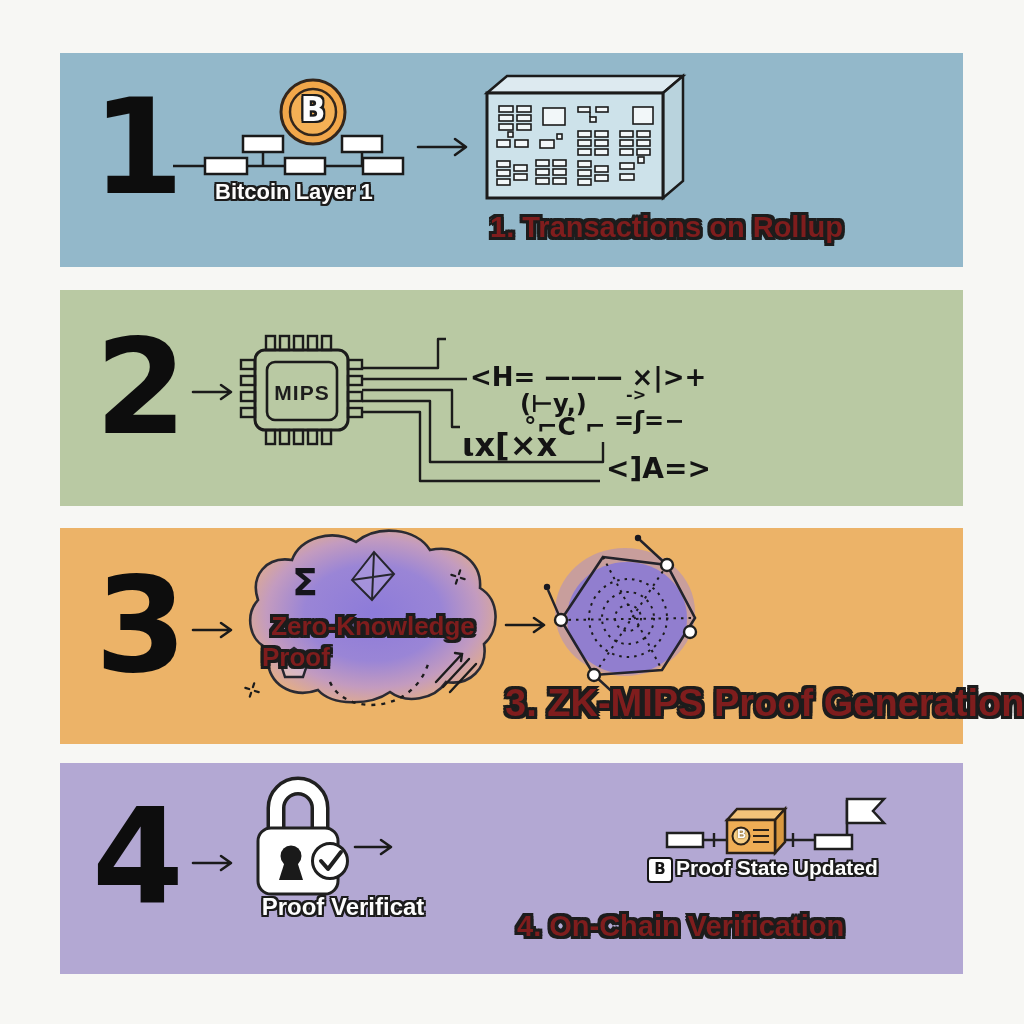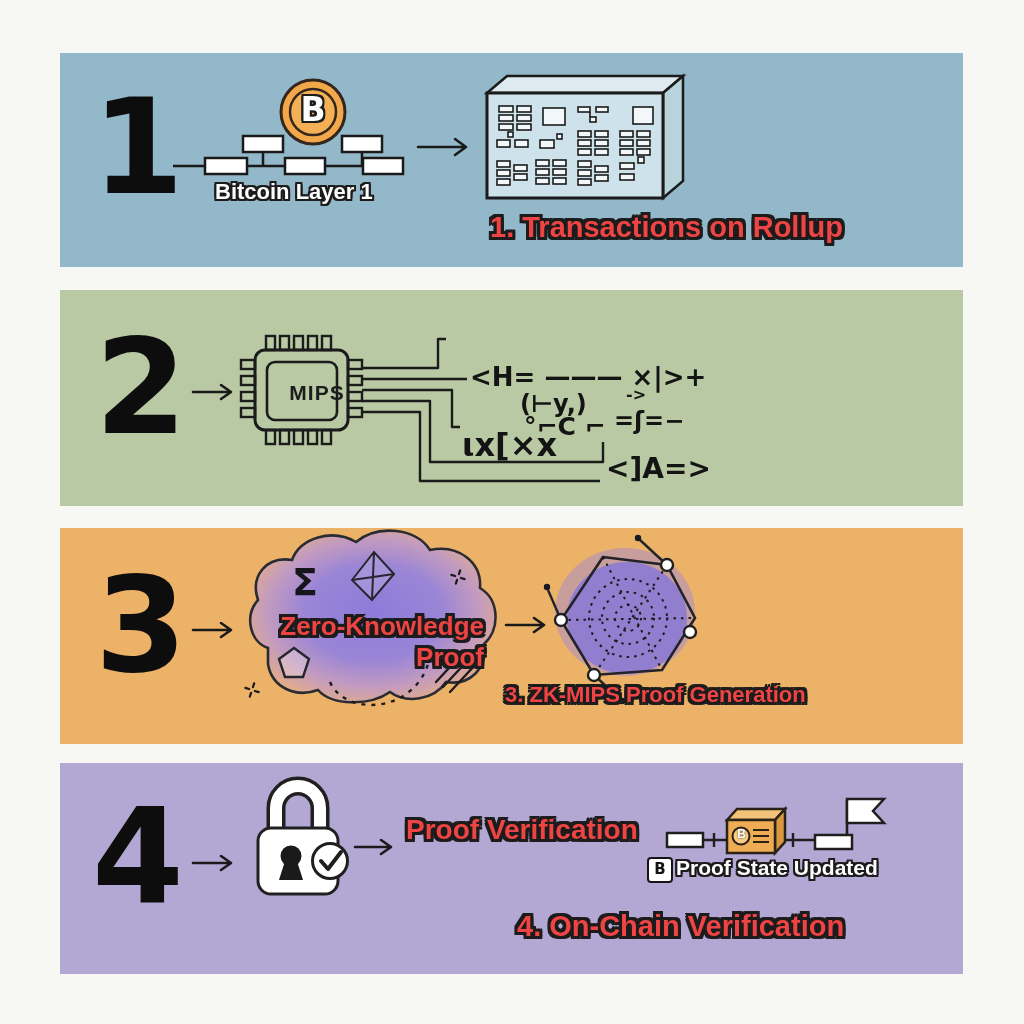--- a/index.html
+++ b/index.html
@@ -7,33 +7,33 @@
           font-family:"Liberation Sans",sans-serif;overflow:hidden;}
   .band{position:absolute;left:60px;width:903px;}
   #band1{top:53px;height:214px;}
   #band2{top:290px;height:216px;}
   #band3{top:528px;height:216px;}
   #band4{top:763px;height:211px;}
   svg.art{position:absolute;left:0;top:0;}
   .t{position:absolute;white-space:nowrap;line-height:1.1;}
   .num{position:absolute;width:90px;text-align:center;line-height:1;
        font-family:"DejaVu Sans",sans-serif;font-weight:900;font-size:132px;color:#0d0d0d;}
-  .ot{color:#ef4444;font-weight:bold;
+  .ot{color:#7f1d1d;font-weight:bold;
       text-shadow:-3px -3px 0 #1c1c1c,3px -3px 0 #1c1c1c,-3px 3px 0 #1c1c1c,3px 3px 0 #1c1c1c,
                   -3px 0 0 #1c1c1c,3px 0 0 #1c1c1c,0 -3px 0 #1c1c1c,0 3px 0 #1c1c1c,
                   -1px -1px 0 #1c1c1c,1px 1px 0 #1c1c1c;}
   .ot-sm{color:#fdfdfd;font-weight:bold;
       text-shadow:-2px -2px 0 #1c1c1c,2px -2px 0 #1c1c1c,-2px 2px 0 #1c1c1c,2px 2px 0 #1c1c1c,
                   -2px 0 0 #1c1c1c,2px 0 0 #1c1c1c,0 -2px 0 #1c1c1c,0 2px 0 #1c1c1c;}
   .frm{position:absolute;white-space:nowrap;color:#141414;
        font-family:"DejaVu Sans",sans-serif;font-weight:bold;}
   .badge{position:absolute;left:647px;top:857px;width:22px;height:22px;background:#fff;
          border:2.5px solid #141414;border-radius:4px;color:#141414;font-weight:900;
          text-align:center;font-size:15px;line-height:21px;font-family:"DejaVu Sans",sans-serif;}
-  .chipLbl{position:absolute;left:278px;top:381px;width:78px;text-align:center;
+  .chipLbl{position:absolute;left:263px;top:381px;width:78px;text-align:center;
            font-size:21px;font-weight:bold;color:#1d1d1d;letter-spacing:1px;}
   .coinB{position:absolute;left:296px;top:92px;width:34px;text-align:center;
          font-size:33px;font-weight:900;font-family:"DejaVu Sans",sans-serif;}
   .cubeB{position:absolute;left:734px;top:828px;width:15px;text-align:center;
          font-size:12px;font-weight:900;color:#fff;text-shadow:0 0 2px #4a3415;}
 </style>
 </head>
 <body>
 
 <div class="canvas" style="background: rgb(247, 247, 244);">
@@ -246,23 +246,23 @@
   <span class="t chipLbl">MIPS</span>
   <span class="frm" style="left:470px;top:362px;font-size:26px">&lt;H= ——— ×|&gt;+</span>
   <span class="frm" style="left:520px;top:390px;font-size:24px">(⊢y,)</span>
   <span class="frm" style="left:626px;top:385px;font-size:16px">-&gt;</span>
   <span class="frm" style="left:462px;top:426px;font-size:32px">ιx[×x</span>
   <span class="frm" style="left:524px;top:412px;font-size:25px">°⌐C ⌐</span>
   <span class="frm" style="left:614px;top:407px;font-size:24px">=ʃ=−</span>
   <span class="frm" style="left:606px;top:452px;font-size:28px">&lt;]A=&gt;</span>
 
   <span class="frm" style="left:292px;top:560px;font-size:38px;color:#15151c">Σ</span>
-  <span class="t ot" style="left:262px;top:612px;width:222px;text-align:right;font-size:26px">Zero-Knowledge</span>
-  <span class="t ot" style="left:262px;top:643px;width:222px;text-align:right;font-size:26px">Proof</span>
-  <span class="t ot" style="left:505px;top:683px;font-size:22px">3. ZK-MIPS Proof Generation</span>
-
-  <span class="t ot" style="left:406px;top:815px;font-size:28px">Proof Verification</span>
+  <span class="t ot" style="left:262px;top:612px;width:222px;text-align:center;font-size:26px">Zero-Knowledge</span>
+  <span class="t ot" style="left:262px;top:643px;width:222px;text-align:left;font-size:26px">Proof</span>
+  <span class="t ot" style="left:505px;top:683px;font-size:38px">3. ZK-MIPS Proof Generation</span>
+
+  <span class="t ot-sm" style="left:248px;top:894px;width:190px;text-align:center;font-size:24px">Proof Verificat</span>
   <span class="t cubeB">B</span>
   <span class="badge">B</span>
   <span class="t ot-sm" style="left:676px;top:856px;font-size:21px">Proof State Updated</span>
   <span class="t ot" style="left:517px;top:911px;font-size:29px">4. On-Chain Verification</span>
 
 </div>
 
 </body></html>

